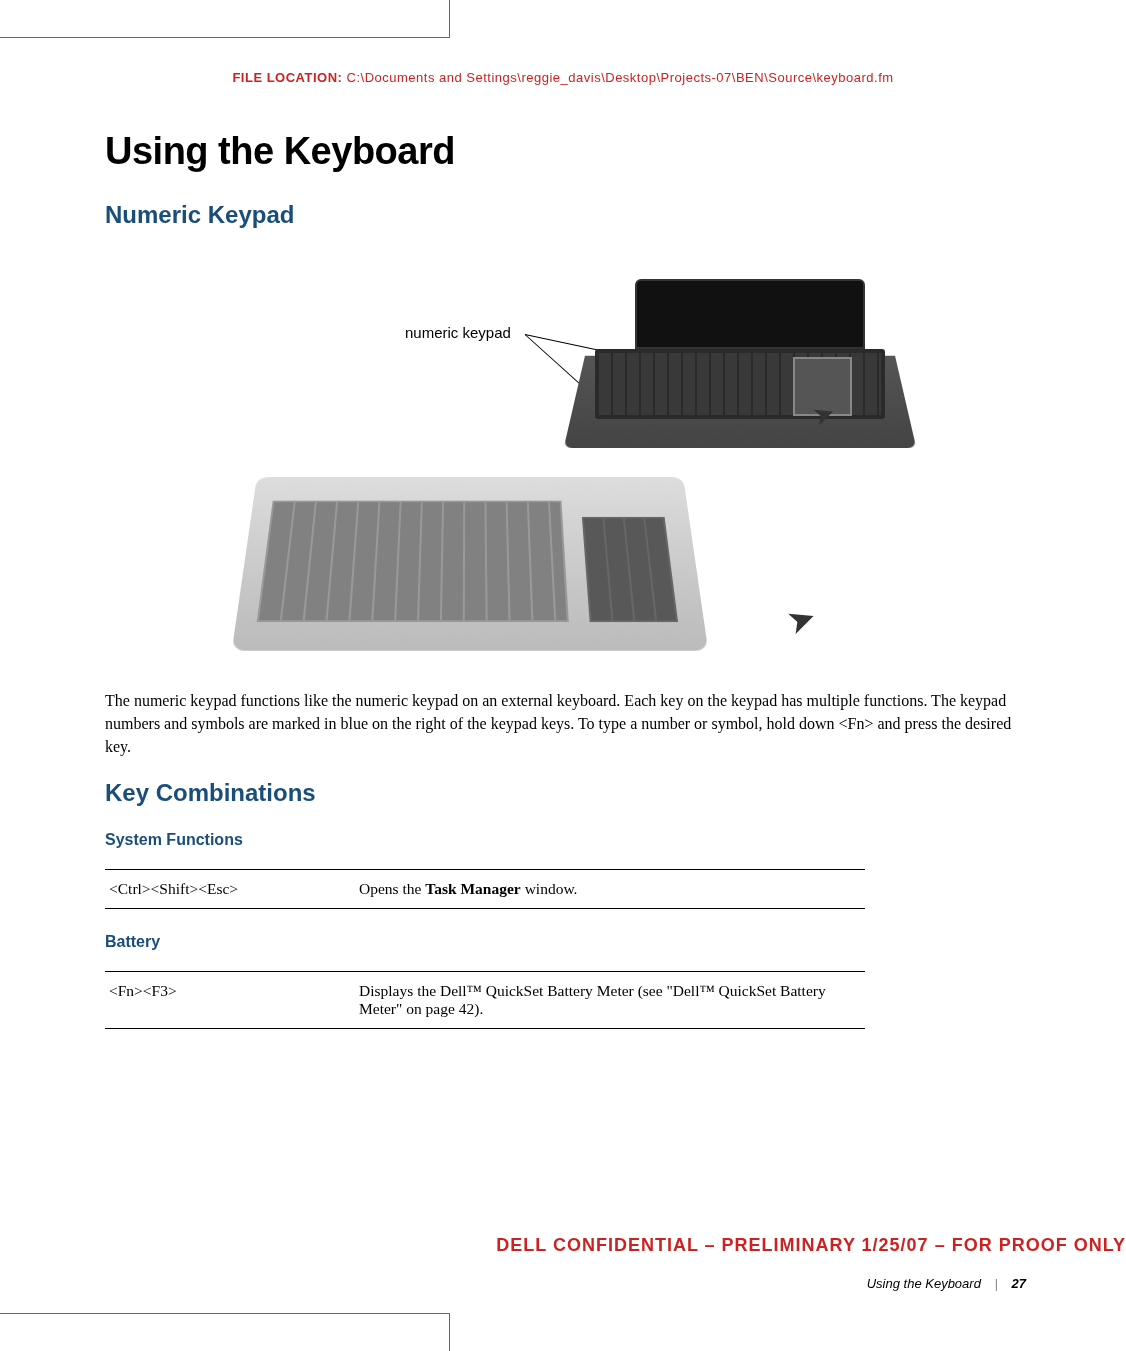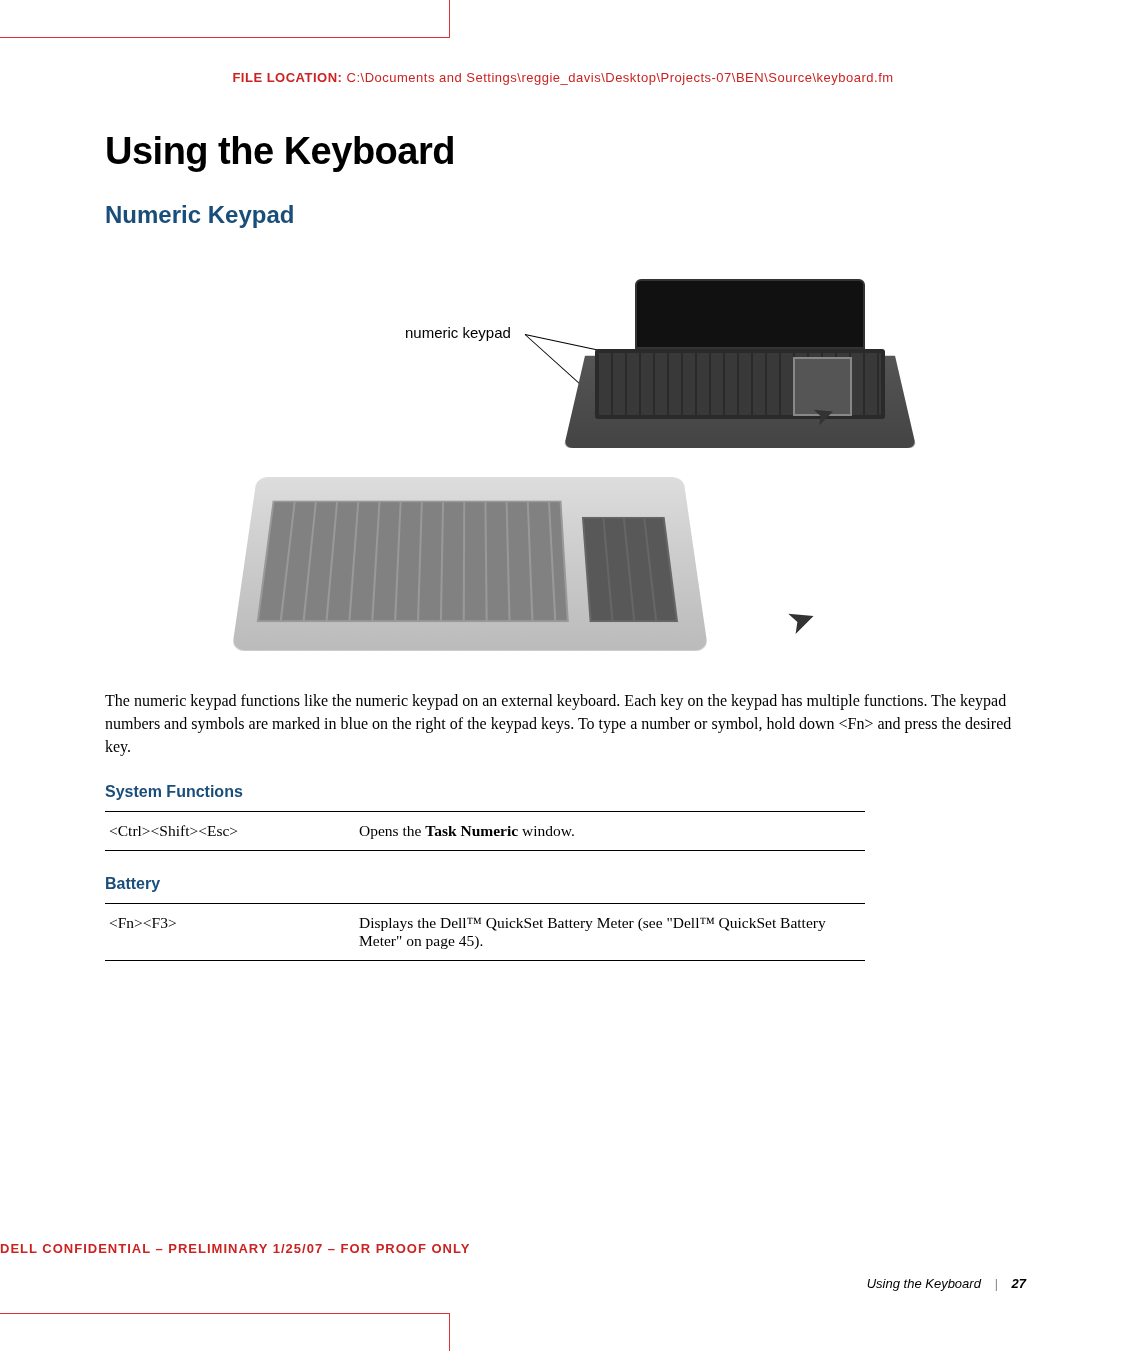--- a/index.html
+++ b/index.html
@@ -31,24 +31,24 @@
   .callout-label { position: absolute; top: 65px; left: 220px; font-size: 15px; }
   .callout-line1 { position: absolute; top: 75px; left: 340px; width: 180px; height: 110px; }
   .callout-line1::before { content:""; position:absolute; top:0; left:0; width:150px; height:1px; background:#000; transform-origin:left; transform: rotate(42deg); }
   .callout-line1::after { content:""; position:absolute; top:0; left:0; width:240px; height:1px; background:#000; transform-origin:left; transform: rotate(12deg); }
   .body-text { font-family: Georgia, 'Times New Roman', serif; font-size: 16px; line-height: 1.45; margin-bottom: 20px; }
   .bullets { margin: 10px 0 22px 40px; }
   .bullets li { font-family: Georgia, 'Times New Roman', serif; font-size: 16px; line-height: 1.7; list-style: disc; padding-left: 6px; }
   .numlk-icon { display: inline-block; width: 14px; height: 14px; border: 1.5px solid #000; border-radius: 2px; position: relative; vertical-align: -2px; margin: 0 4px; }
   .numlk-icon::before { content:"9"; position:absolute; top:-1px; left:2.5px; font-size:10px; font-family: Arial; }
   .numlk-icon::after { content:""; position:absolute; top:-5px; left:3px; width:6px; height:5px; border:1.5px solid #000; border-bottom:none; border-radius: 3px 3px 0 0; }
-  .tbl { width: 760px; border-collapse: collapse; margin-bottom: 8px; }
+  .tbl { width: 760px; border-collapse: collapse; margin-bottom: 8px; margin-top: 20px; }
   .tbl td { padding: 10px 4px; font-family: Georgia, 'Times New Roman', serif; font-size: 15.5px; vertical-align: top; border-top: 1px solid #000; border-bottom: 1px solid #000; }
   .tbl td:first-child { width: 250px; }
-  .conf-line { position: absolute; bottom: 95px; left: 0; width: 100%; text-align: left; color: #c22; font-size: 13px; font-weight: bold; letter-spacing: 1px; }
+  .conf-line { position: absolute; bottom: 95px; left: 0; width: 100%; text-align: right; color: #c22; font-size: 18px; font-weight: bold; letter-spacing: 1px; }
   .footer { position: absolute; bottom: 60px; right: 100px; font-size: 13px; font-style: italic; }
   .footer .sep { color: #888; margin: 0 10px; }
   .footer .pg { font-weight: bold; }
 </style>
 </head>
 <body>
 
 <div class="page">
   <div class="crop-top"></div>
   <div class="crop-bottom"></div>
@@ -78,39 +78,40 @@
       <div class="desktop-kb">
         <div class="dk-keys"></div>
         <div class="dk-numpad"></div>
       </div>
       <span class="cursor1">➤</span>
     </div>
 
     <p class="body-text">The numeric keypad functions like the numeric keypad on an external keyboard. Each key on the keypad has multiple functions. The keypad numbers and symbols are marked in blue on the right of the keypad keys. To type a number or symbol, hold down &lt;Fn&gt; and press the desired key.</p>
 
 
+    <h2>Key Combinations</h2>
 
     <h3>System Functions</h3>
     <table class="tbl">
       <tbody>
           <tr>
         <td>&lt;Ctrl&gt;&lt;Shift&gt;&lt;Esc&gt;</td>
         <td>
-          <span>Opens the </span><b>Task Numeric</b><span> window.</span>
+          <span>Opens the </span><b>Task Manager</b><span> window.</span>
         </td>
       </tr>
     </tbody>
       </table>
 
     <h3>Battery</h3>
     <table class="tbl">
       <tbody>
           <tr>
         <td>&lt;Fn&gt;&lt;F3&gt;</td>
-        <td>Displays the Dell™ QuickSet Battery Meter (see "Dell™ QuickSet Battery Meter" on page 45).</td>
+        <td>Displays the Dell™ QuickSet Battery Meter (see "Dell™ QuickSet Battery Meter" on page 42).</td>
       </tr>
     </tbody>
       </table>
   </div>
 
   <div class="conf-line">DELL CONFIDENTIAL – PRELIMINARY 1/25/07 – FOR PROOF ONLY</div>
 
   <div class="footer">
     <span>Using the Keyboard</span>
     <span class="sep">|</span>

